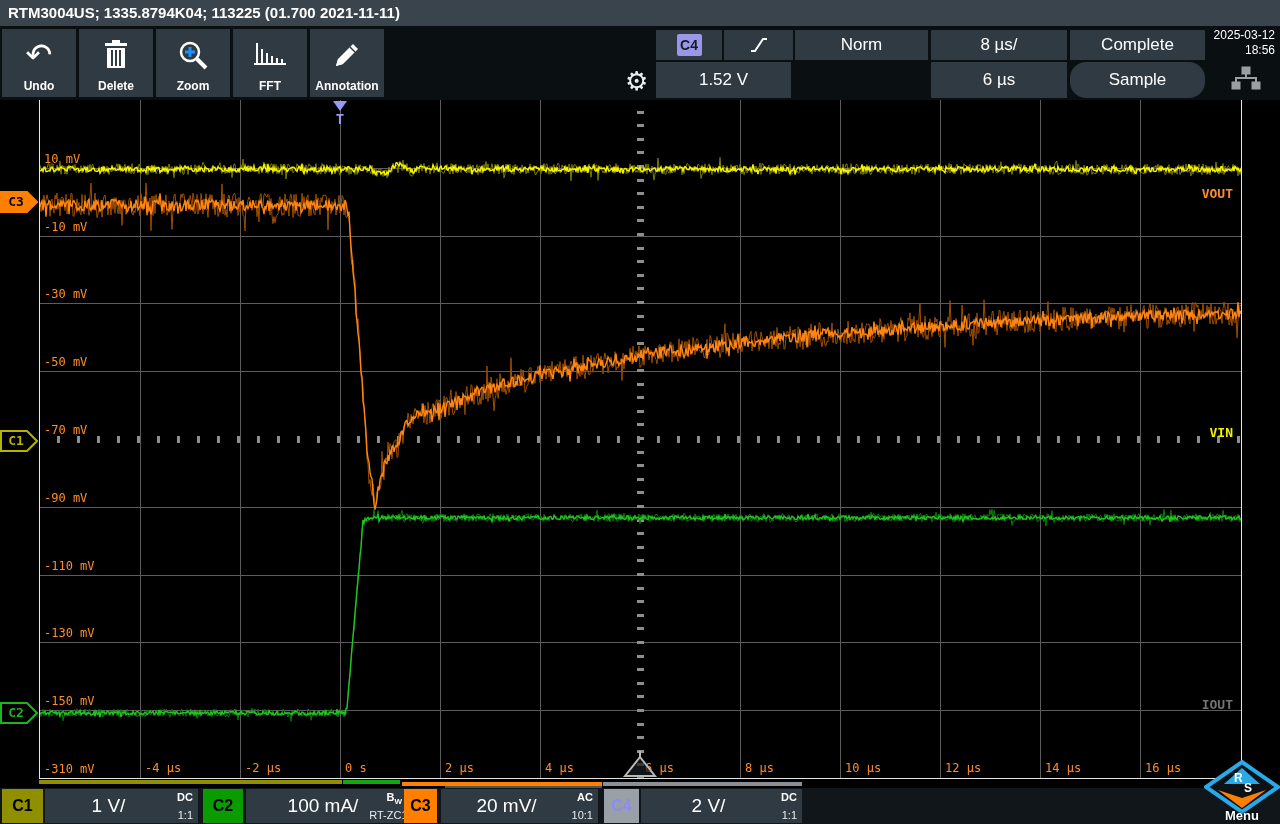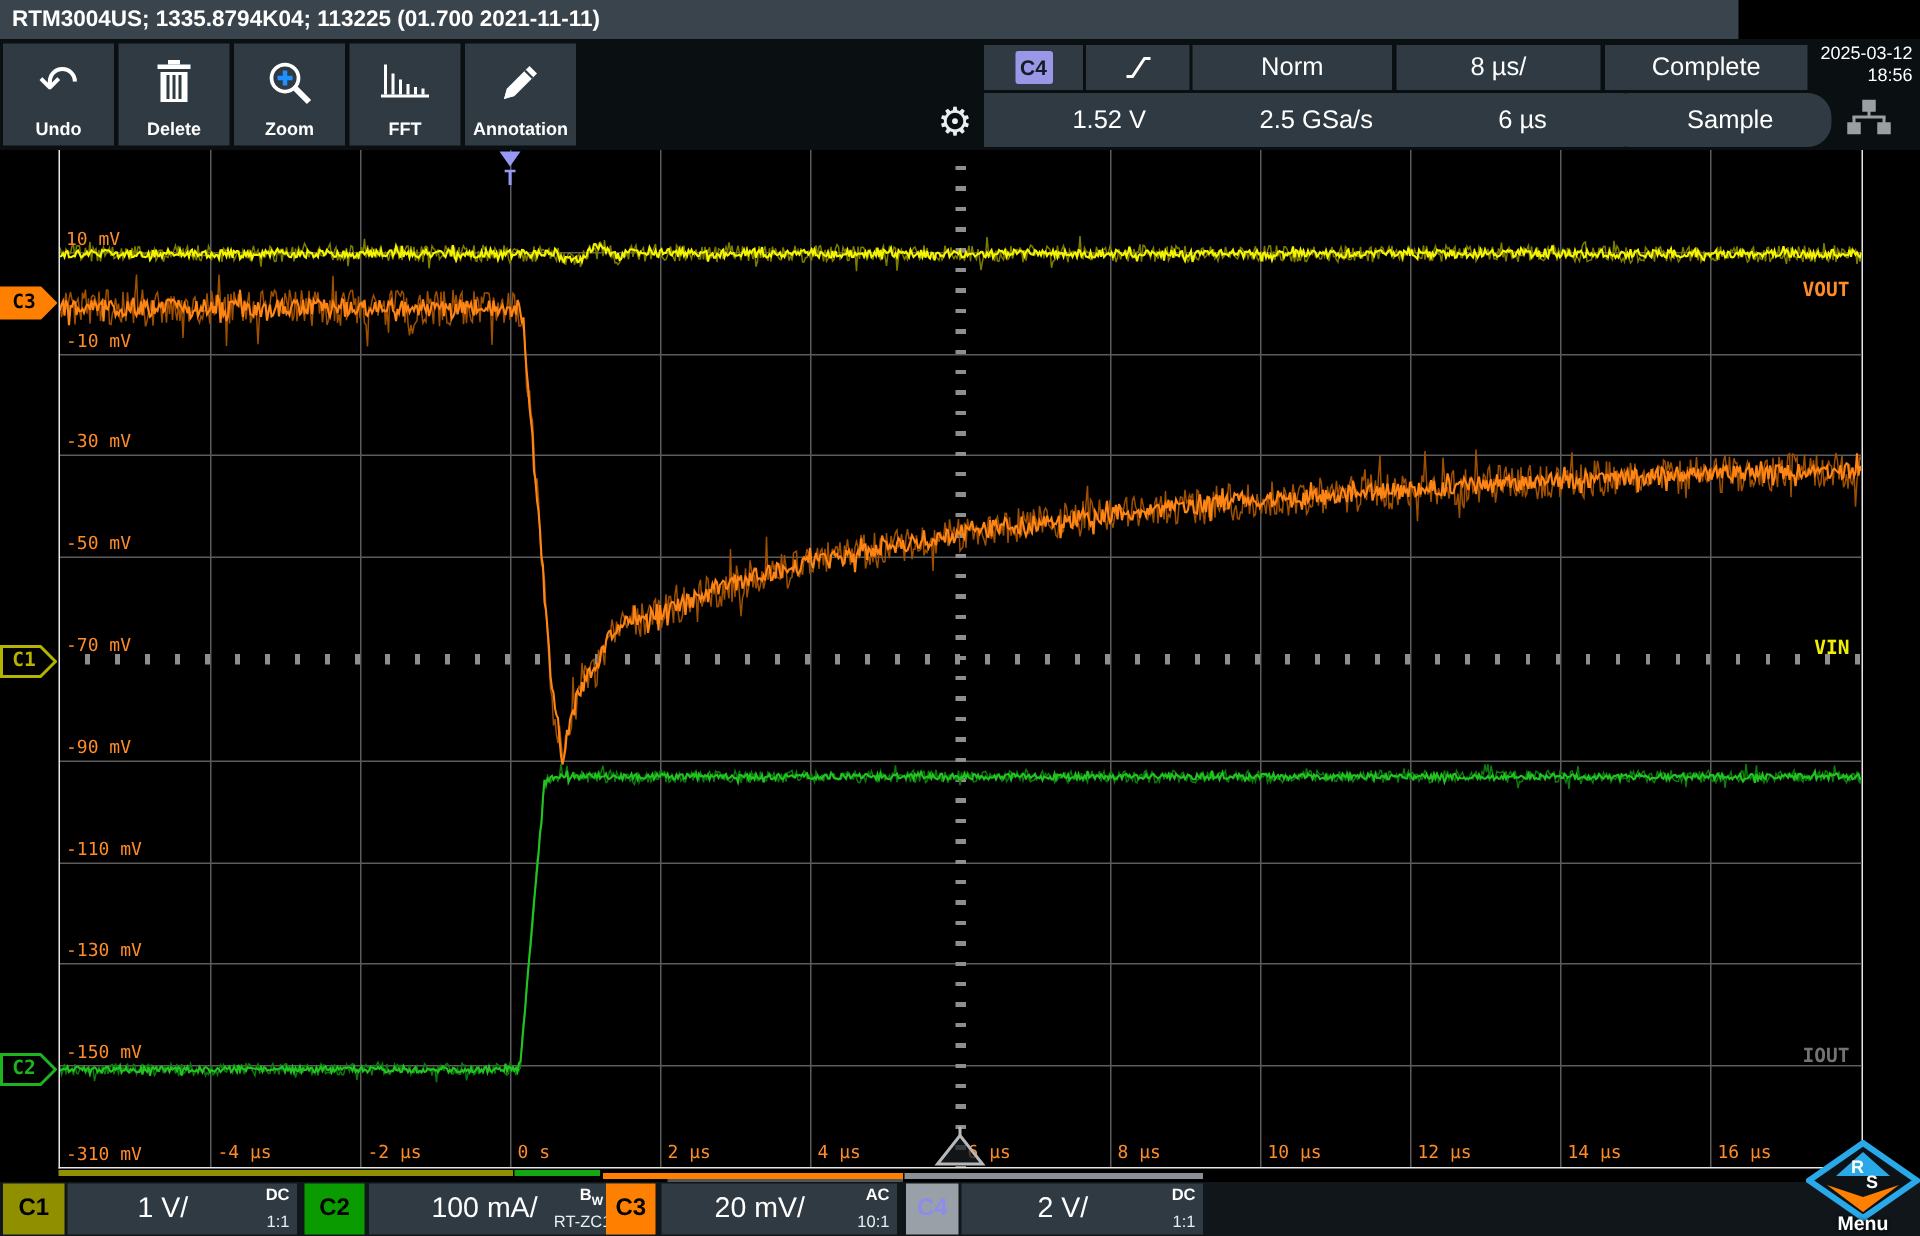--- a/index.html
+++ b/index.html
@@ -1,37 +1,37 @@
 <!DOCTYPE html>
 <html><head>
 <meta charset="utf-8">
 <style>
   html,body{margin:0;padding:0;background:#000;}
   body{width:1280px;height:824px;position:relative;overflow:hidden;
        font-family:"Liberation Sans",sans-serif;color:#fff;}
   .abs{position:absolute;}
 
   
-  #titlebar{left:0;top:0;width:1159px;height:26px;background:#3a444c;
+  #titlebar{left:0;top:0;width:1280px;height:26px;background:#3a444c;
     font-weight:bold;font-size:15px;line-height:26px;padding-left:8px;box-sizing:border-box;}
 
   
   #toolbar{left:0;top:26px;width:1280px;height:74px;background:#0a0f12;}
   .toolbtn{position:absolute;top:3px;width:74px;height:68px;background:#2f3a42;
     text-align:center;cursor:pointer;}
   .toolbtn .ticon{position:absolute;top:4px;left:0;width:74px;height:44px;
     display:flex;align-items:center;justify-content:center;font-size:30px;color:#fff;}
   .toolbtn .tlabel{position:absolute;bottom:4px;left:0;width:74px;
     font-size:12px;font-weight:bold;color:#fff;}
   #gear{left:625px;top:42px;font-size:26px;color:#e8eef2;line-height:26px;}
   #gear-arrow{left:633px;top:74px;font-size:10px;color:#cfd6da;}
 
   .cell{position:absolute;background:#2f3a42;color:#fff;text-align:center;
     font-size:17px;display:flex;align-items:center;justify-content:center;}
-  .row1{top:4px;height:30px;} .row2{top:36px;height:36px;padding-left:16px;}
+  .row1{top:4px;height:30px;} .row2{top:36px;height:36px;}
   #c4badge{width:25px;height:22px;background:#9b97e8;color:#141d24;
     font-size:14px;font-weight:bold;line-height:22px;text-align:center;border-radius:2px;}
   #datebox{left:1209px;top:2px;width:66px;font-size:12px;line-height:15px;
     text-align:right;color:#fff;}
   #lanicon{left:1228px;top:40px;}
 
   
   #grat{left:39px;top:100px;width:1201px;height:678px;background:#000;
     border-left:1px solid #e6e6e6;border-right:1px solid #e6e6e6;border-bottom:1px solid #e6e6e6;
     box-sizing:content-box;}
@@ -160,23 +160,20 @@
     <span>Norm</span>
   </div>
   <div class="cell row1" style="left:931px;width:136px;">
     <span>8 µs/</span>
   </div>
   <div class="cell row1" style="left:1070px;width:135px;">
     <span>Complete</span>
   </div>
   <div class="cell row2" style="left:656px;width:135px;">
     <span>1.52 V</span>
-  </div>
-  <div class="cell row2" style="left:795px;width:133px;">
-    <span>2.5 GSa/s</span>
   </div>
   <div class="cell row2" style="left:931px;width:136px;">
     <span>6 µs</span>
   </div>
   <div class="cell row2" style="left:1070px;width:135px;border-radius:16px;">
     <span>Sample</span>
   </div>
 
   <div class="abs" id="datebox">
     <div>2025-03-12</div>

